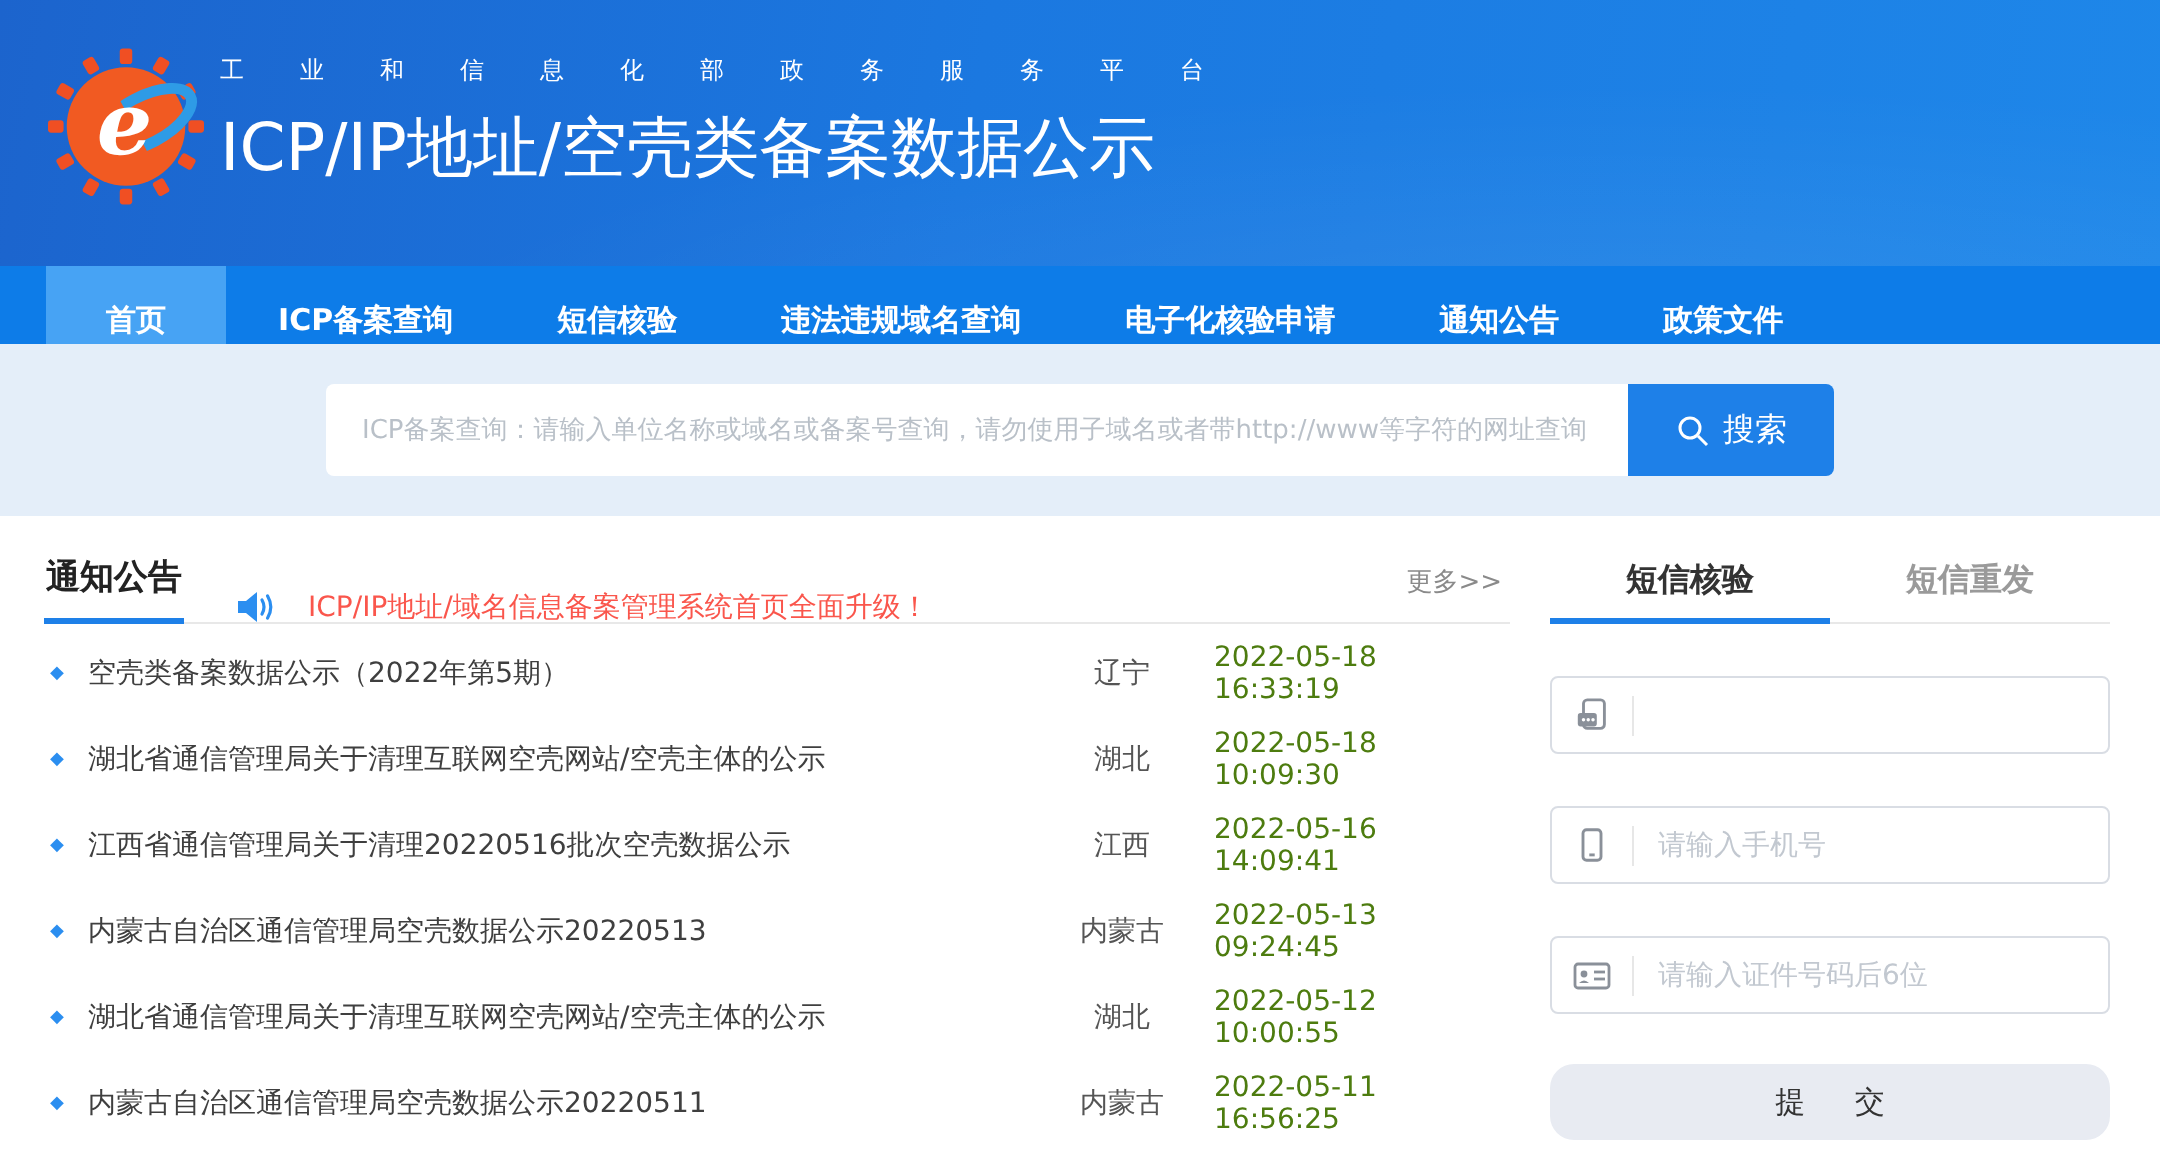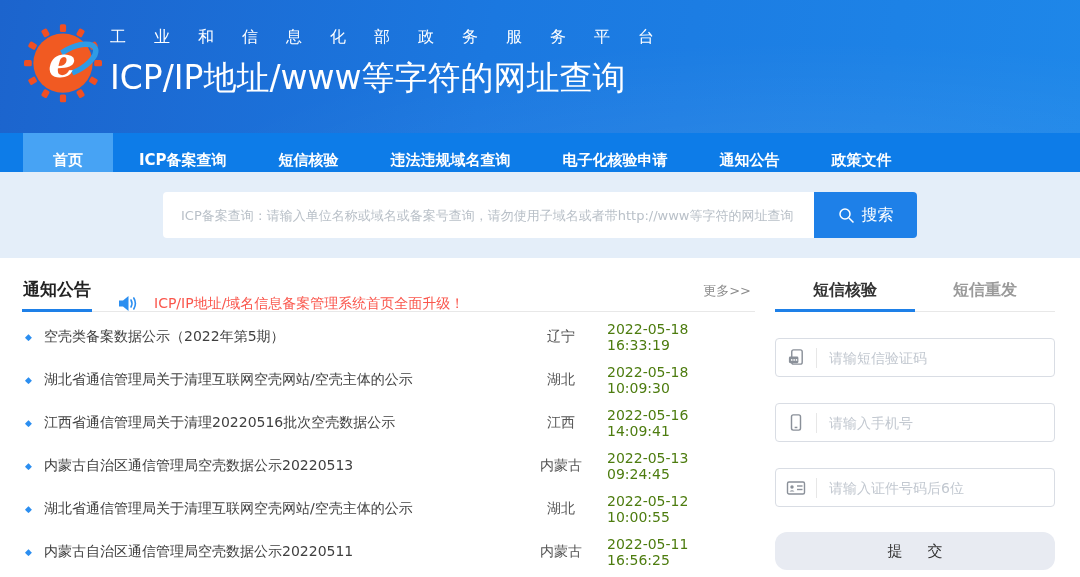--- a/index.html
+++ b/index.html
@@ -11,21 +11,21 @@
 
   
   .header {
     height:133px; position:relative;
     background:
       radial-gradient(ellipse at 75% 140%, rgba(255,255,255,0.08), transparent 55%),
       linear-gradient(100deg,#1c64cd 0%,#1b78e0 45%,#1e87e9 100%);
   }
   .logo { position:absolute; left:24px; top:17px; }
   .header-text { position:absolute; left:110px; top:27px; color:#fff; }
-  .platform-name { font-size:16px; letter-spacing:28px; font-weight:500; white-space:nowrap;text-align:center; }
+  .platform-name { font-size:12px; letter-spacing:28px; font-weight:500; white-space:nowrap;text-align:center; }
   .system-title { font-size:33px; font-weight:500; margin-top:8px; white-space:nowrap; }
 
   
   .nav { height:39px; background:#0d7ce8; display:flex; align-items:stretch; padding-left:23px; }
   .nav-item {
     color:#fff; font-size:15px; font-weight:bold; line-height:39px;
     padding:8px 26px; cursor:pointer; white-space:nowrap;
   }
   .nav-item.active { background:#47a3f4; padding:8px 30px; }
 
@@ -116,21 +116,21 @@
             <rect x="54" y="18" width="46" height="80"></rect>
           </clipPath>
         </defs>
       <circle cx="50" cy="58" r="38" fill="#f15a22"></circle>
       <ellipse cx="62" cy="54" rx="33" ry="15" fill="none" stroke="#2e9be6" stroke-width="7" transform="rotate(-28 62 54)" clip-path="url(#rightclip)"></ellipse>
       <text x="49" y="76" font-size="56" font-style="italic" font-weight="bold" fill="#ffffff" text-anchor="middle" font-family="DejaVu Serif, serif">e</text>
     </svg>
   </div>
   <div class="header-text">
     <div class="platform-name">工业和信息化部政务服务平台</div>
-    <div class="system-title">ICP/IP地址/www等字符的网址查询</div>
+    <div class="system-title">ICP/IP地址/空壳类备案数据公示</div>
   </div>
 </div>
 
 <div class="nav">
   <div class="nav-item active">首页</div>
   <div class="nav-item">ICP备案查询</div>
   <div class="nav-item">短信核验</div>
   <div class="nav-item">违法违规域名查询</div>
   <div class="nav-item">电子化核验申请</div>
   <div class="nav-item">通知公告</div>
@@ -220,21 +220,20 @@
       <span class="field-icon">
         <svg width="19" height="19" viewBox="0 0 20 20" fill="none" stroke="#8a9099" stroke-width="1.5">
           <rect x="5" y="2" width="11" height="15" rx="2"></rect>
           <rect x="2" y="9" width="10" height="7" rx="1.5" fill="#8a9099" stroke="none"></rect>
           <circle cx="5" cy="12.5" r="0.9" fill="#ffffff" stroke="none"></circle>
           <circle cx="7.5" cy="12.5" r="0.9" fill="#ffffff" stroke="none"></circle>
           <circle cx="10" cy="12.5" r="0.9" fill="#ffffff" stroke="none"></circle>
         </svg>
       </span>
       <span class="field-divider"></span>
-      <input class="field-input" type="text" placeholder="请输短信验证码" style="">
     </div>
 
     <div class="field">
       <span class="field-icon">
         <svg width="18" height="19" viewBox="0 0 20 20" fill="none" stroke="#8a9099" stroke-width="1.6">
           <rect x="5" y="1.5" width="10" height="17" rx="2"></rect>
           <line x1="8.5" y1="15.5" x2="11.5" y2="15.5"></line>
         </svg>
       </span>
       <span class="field-divider"></span>

